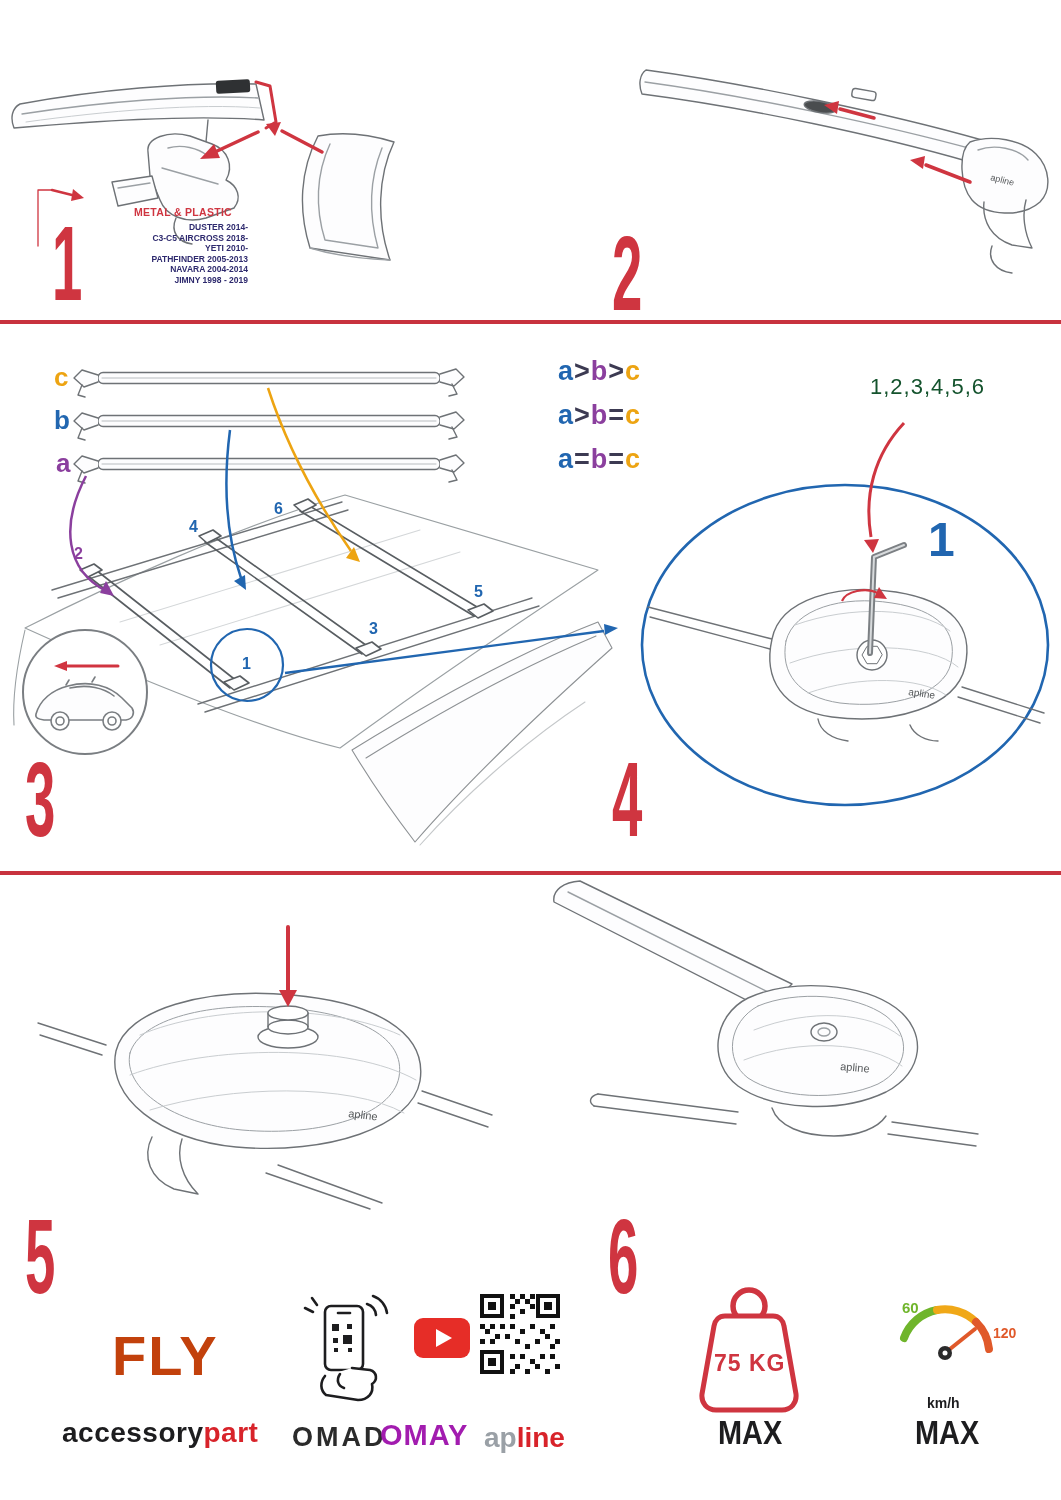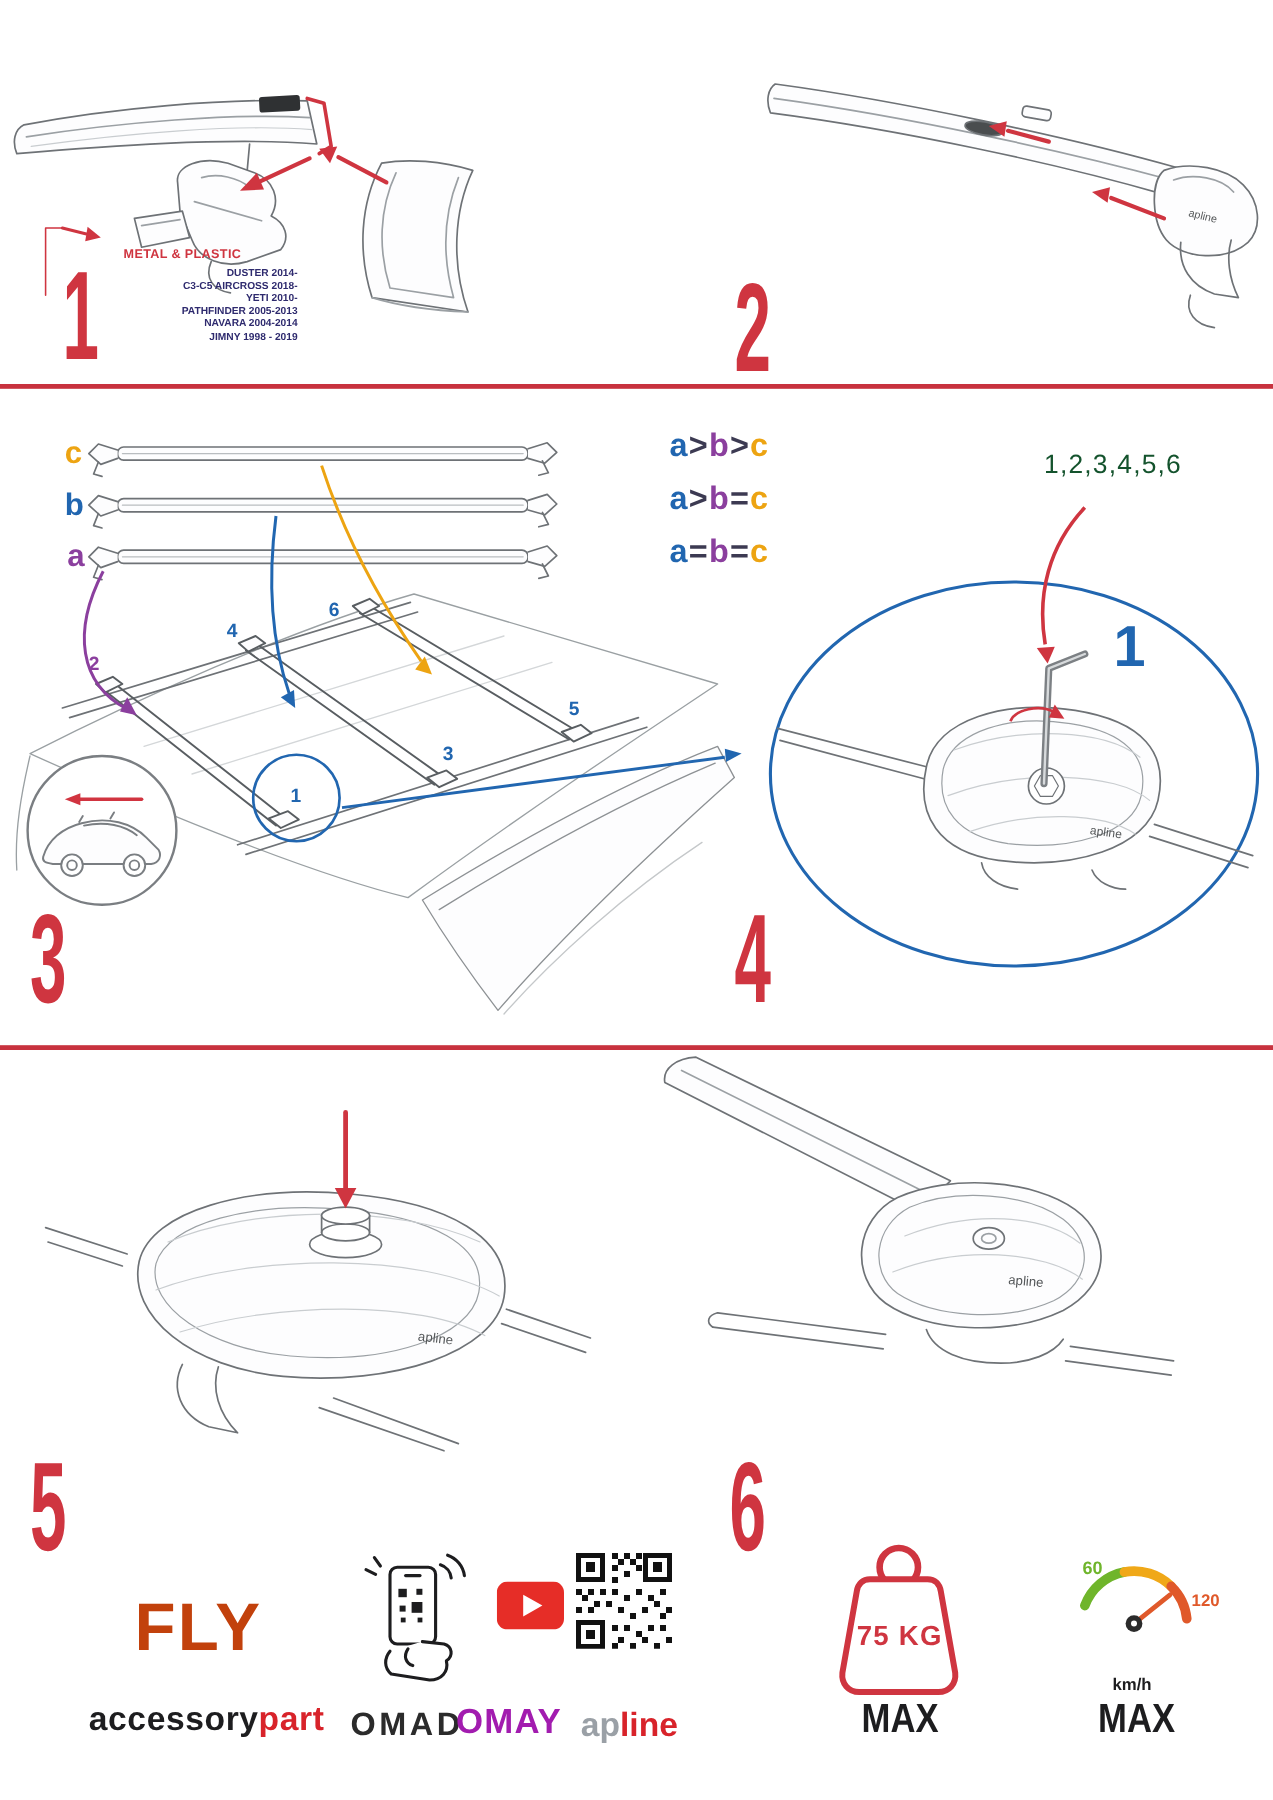--- a/index.html
+++ b/index.html
@@ -3,21 +3,21 @@
 <meta charset="utf-8">
 <style>
   html,body{margin:0;padding:0;}
   body{width:1061px;height:1500px;position:relative;background:#ffffff;
        font-family:"Liberation Sans",sans-serif;overflow:hidden;}
   .abs{position:absolute;}
   .stepnum{color:#cf3540;font-weight:700;font-size:105px;line-height:0.8;
            transform:scaleX(.52);transform-origin:left top;}
   .divider{left:0;width:1061px;height:4px;background:#c8323e;}
   .material{color:#cf3540;font-weight:700;font-size:10.5px;letter-spacing:.3px;
-            width:160px;text-align:center;}
+            width:160px;text-align:right;}
   .models{color:#2e2a6e;font-size:8.5px;line-height:10.5px;font-weight:700;
           width:160px;text-align:right;padding-left:16px;}
   .bar-label{font-size:26px;font-weight:700;line-height:1;}
   .blue{color:#2166b0;} .purple{color:#8b3f9e;} .orange{color:#eda412;}
   .cmp{font-size:27px;font-weight:700;letter-spacing:1px;line-height:1;text-align:right;}
   .cmp .op{color:#3c3a52;}
   .posnum{font-size:16px;font-weight:700;color:#2166b0;line-height:1;}
   .posnum.purple{color:#8b3f9e;}
   .seq{color:#14532d;font-size:22px;font-weight:400;letter-spacing:1px;line-height:1;}
   .big1{color:#2166b0;font-size:48px;font-weight:700;line-height:1;}
@@ -327,21 +327,21 @@
       <ellipse cx="284" cy="152" rx="13" ry="9"></ellipse>
       <ellipse cx="284" cy="152" rx="6" ry="4" stroke="#9ba0a4"></ellipse>
       <path d="M232,228 C238,246 262,256 294,256 C318,256 338,248 346,236"></path>
     </g>
     <text x="300" y="190" font-size="11" fill="#55585a" stroke="none" transform="rotate(5 300 190)">apline</text>
   </g>
 </svg>
 <div class="abs stepnum" style="left:608px;top:1215px">6</div>
 
 <div class="abs brand-fly" style="left:112px;top:1328px">FLY</div>
-<div class="abs brand-sub" style="left:74px;top:1419px">
+<div class="abs brand-sub" style="left:62px;top:1419px">
   <span>accessory</span><span class="part">part</span>
 </div>
 
 <svg class="abs" style="left:300px;top:1290px" width="95" height="112" viewBox="0 0 95 112">
   <g fill="none" stroke="#1d1d1f" stroke-width="2.6" stroke-linecap="round" stroke-linejoin="round">
     <path d="M67,14 a13,13 0 0 1 9,11"></path>
     <path d="M73,6 a21,21 0 0 1 14,17"></path>
     <path d="M12,8 l5,7"></path>
       <path d="M5,18 l8,4"></path>
     <rect x="25" y="16" width="38" height="64" rx="6" fill="#ffffff"></rect>

